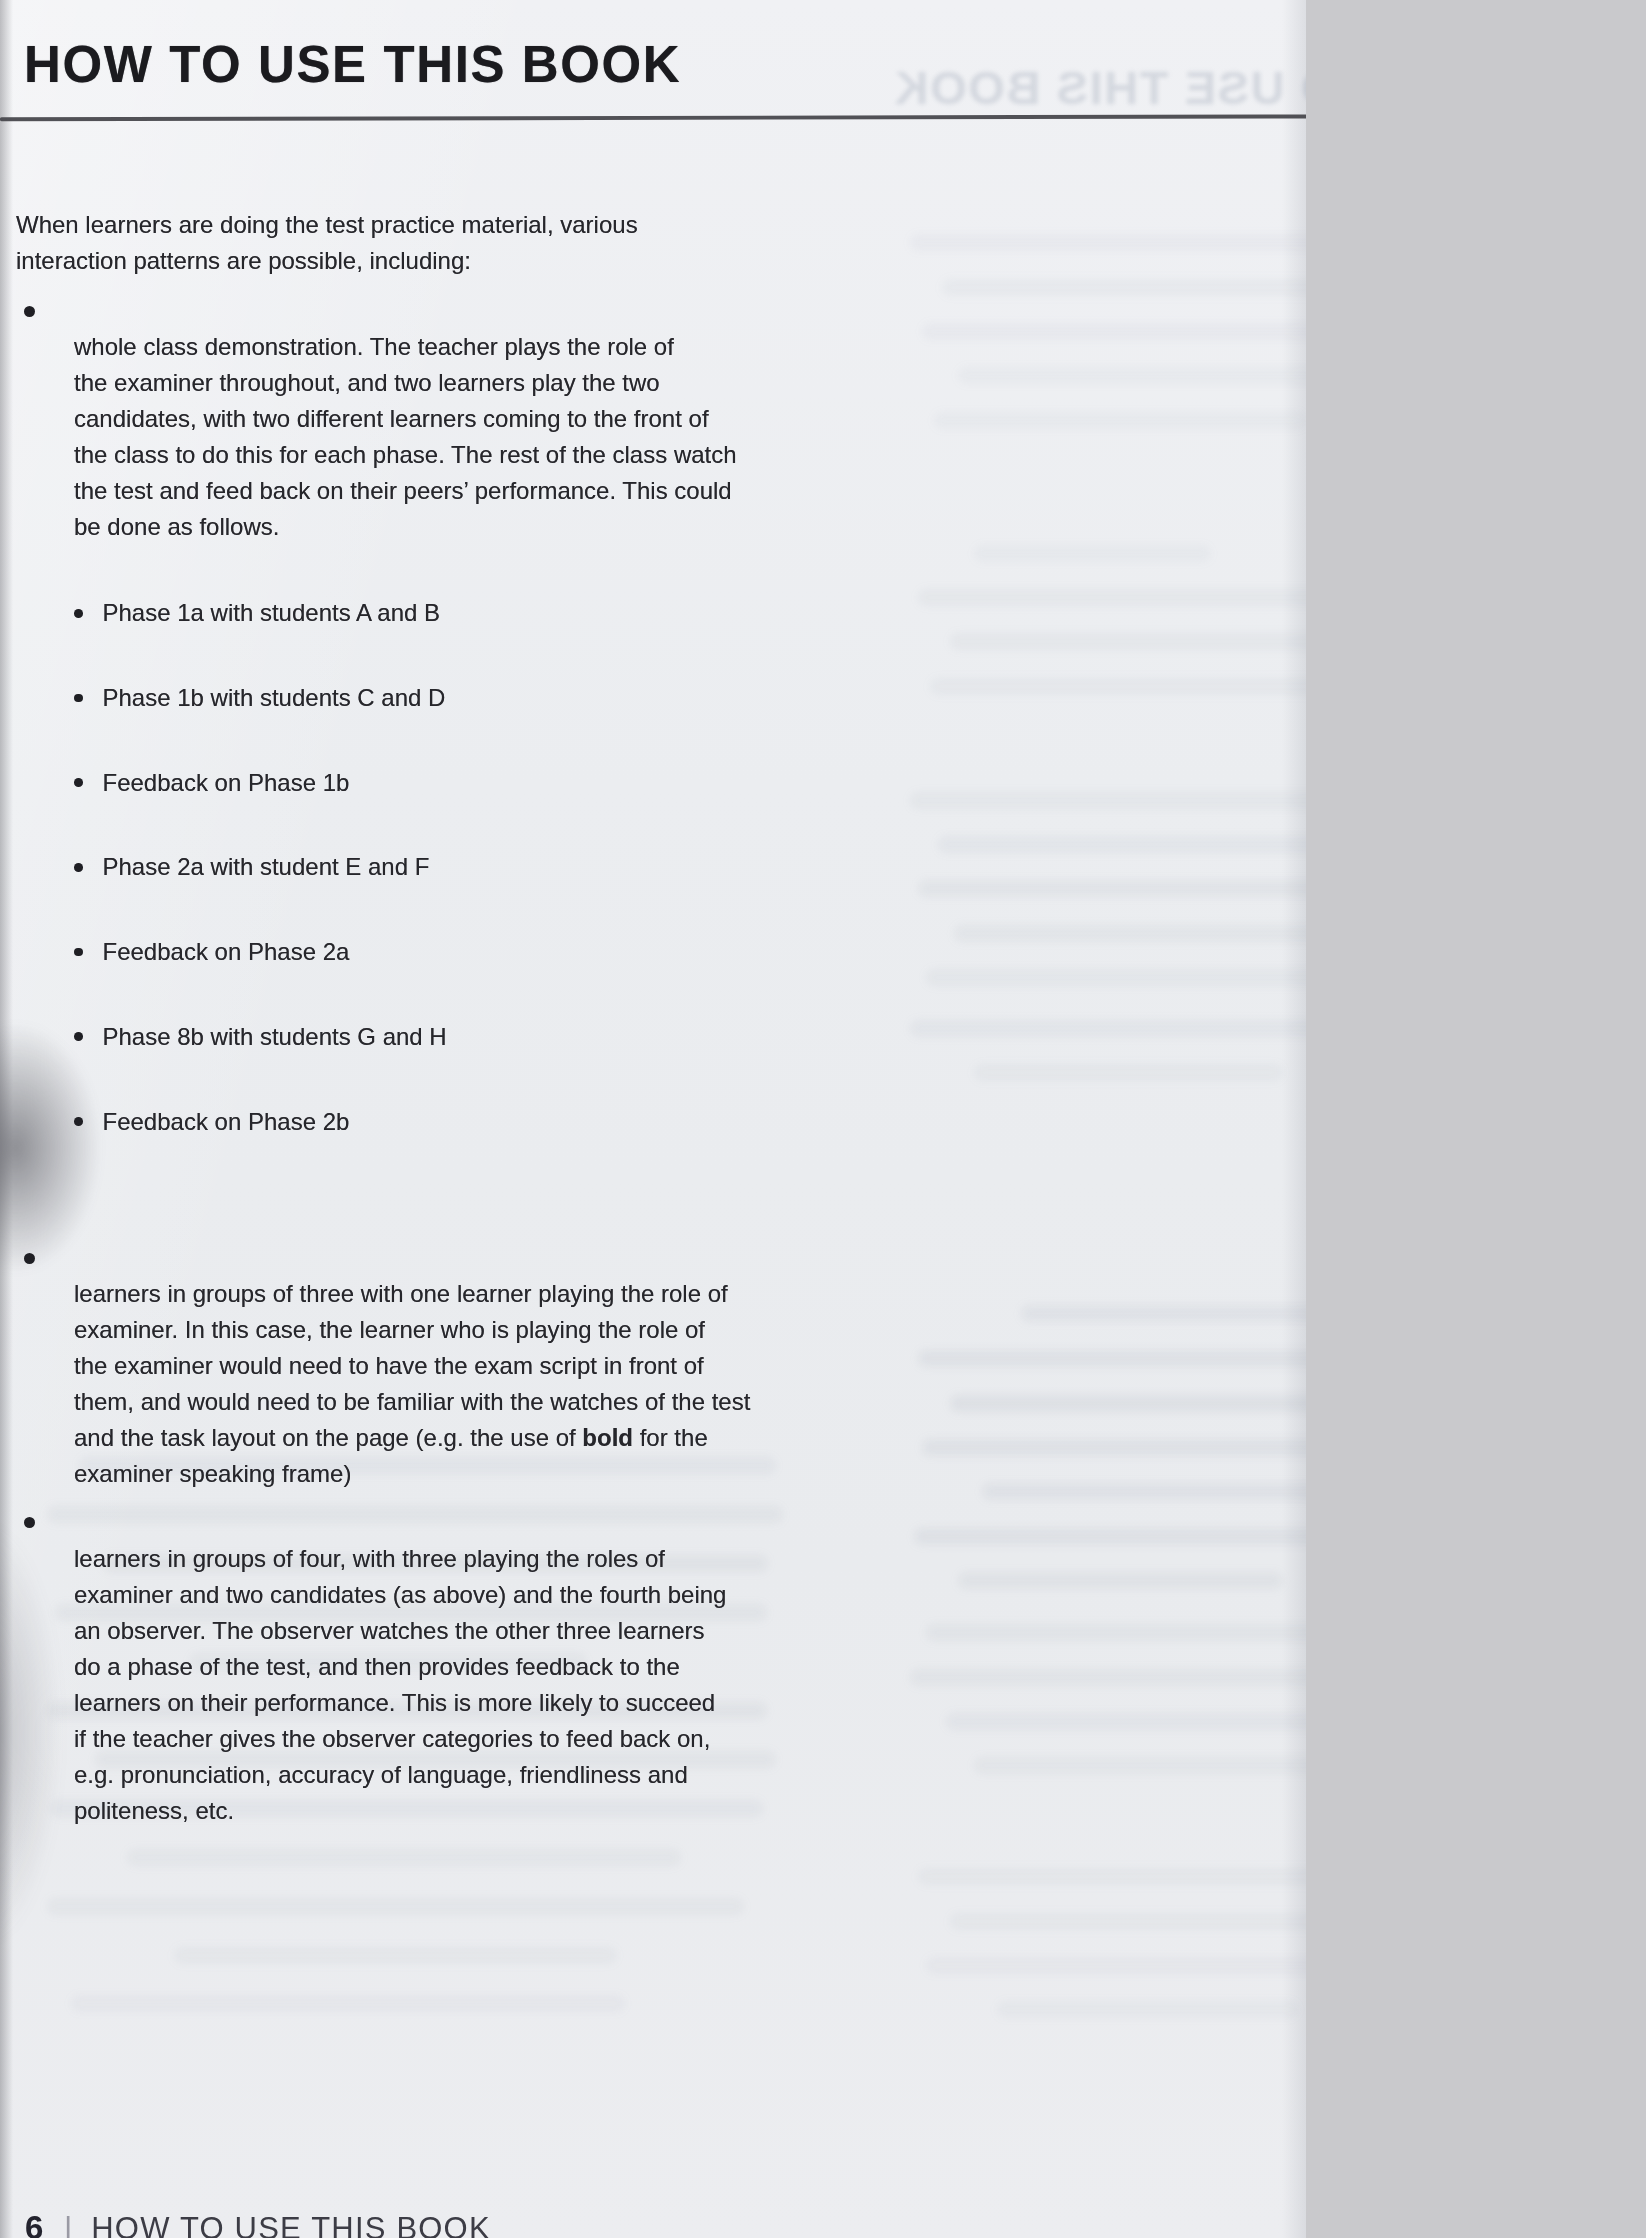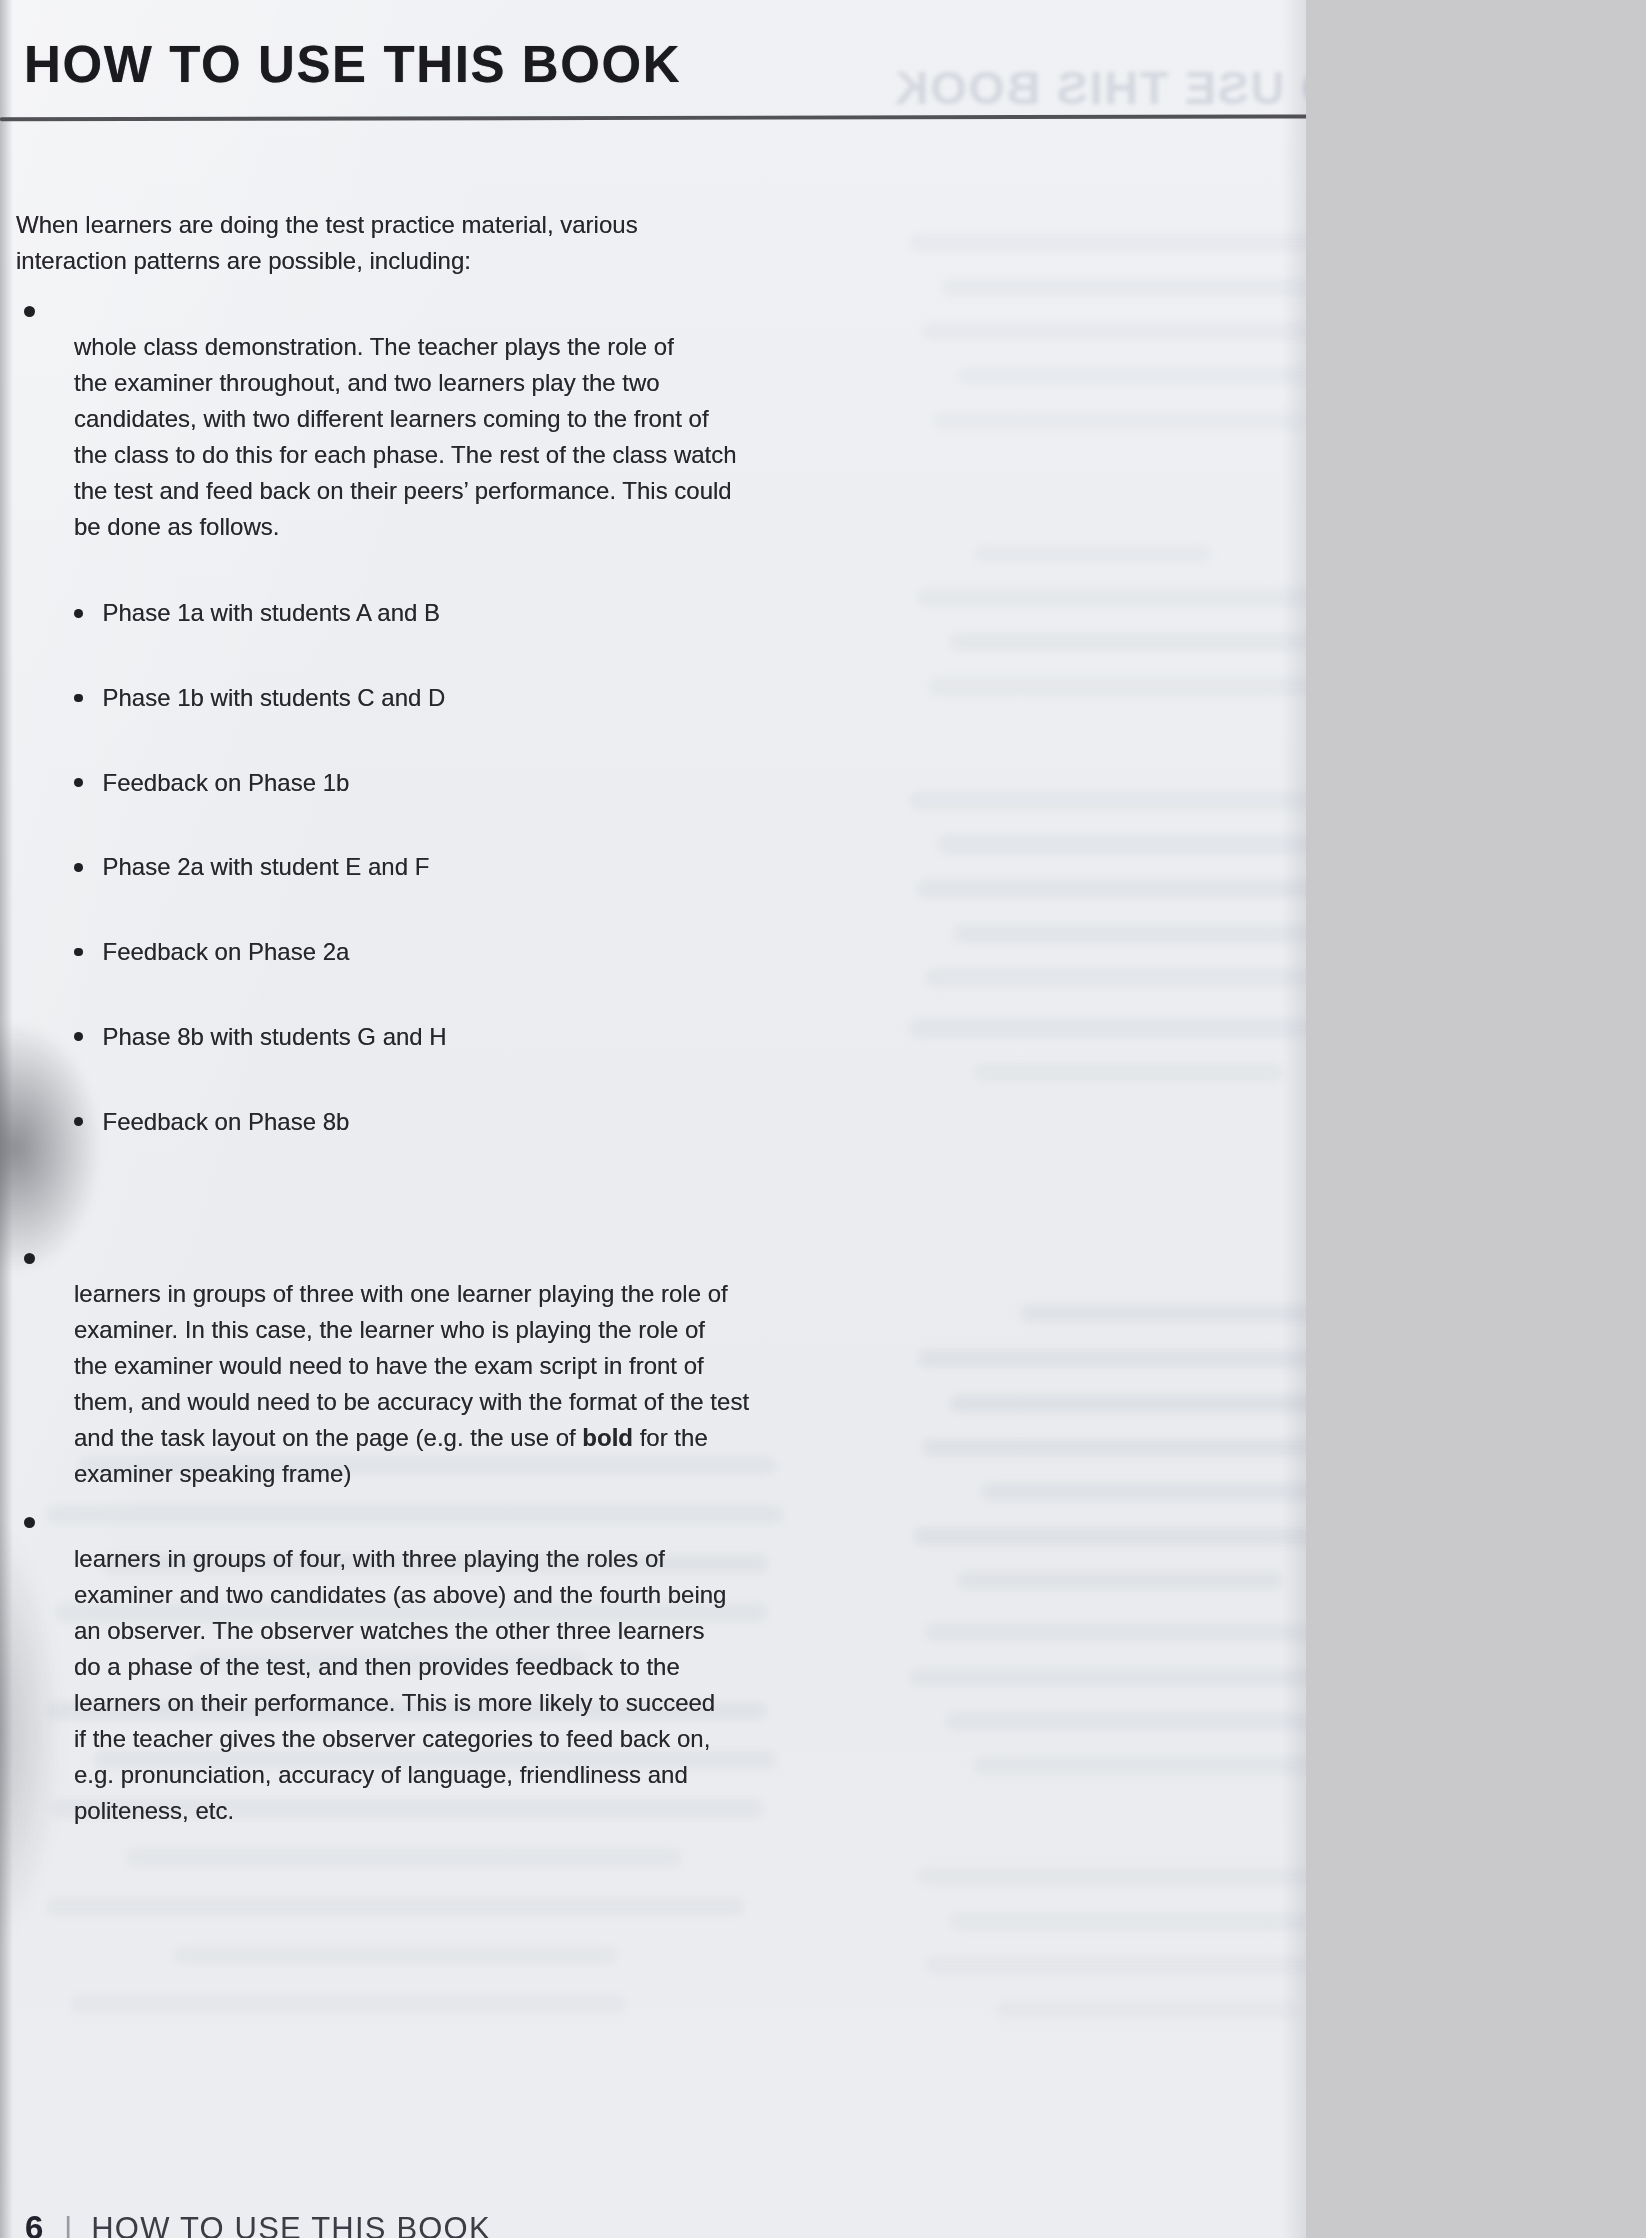--- a/index.html
+++ b/index.html
@@ -183,29 +183,29 @@
 the class to do this for each phase. The rest of the class watch
 the test and feed back on their peers’ performance. This could
 be done as follows.</span>
         <ul class="sub-list">
           <li class="sub-item">Phase 1a with students A and B</li>
           <li class="sub-item">Phase 1b with students C and D</li>
           <li class="sub-item">Feedback on Phase 1b</li>
           <li class="sub-item">Phase 2a with student E and F</li>
           <li class="sub-item">Feedback on Phase 2a</li>
           <li class="sub-item">Phase 8b with students G and H</li>
-          <li class="sub-item">Feedback on Phase 8b</li>
+          <li class="sub-item">Feedback on Phase 2b</li>
         </ul>
       </li>
 
       <li class="main-item">
         <span>learners in groups of three with one learner playing the role of
 examiner. In this case, the learner who is playing the role of
 the examiner would need to have the exam script in front of
-them, and would need to be accuracy with the format of the test
+them, and would need to be familiar with the watches of the test
 and the task layout on the page (e.g. the use of </span><strong>bold</strong><span> for the
 examiner speaking frame)</span>
       </li>
 
       <li class="main-item">
         <span>learners in groups of four, with three playing the roles of
 examiner and two candidates (as above) and the fourth being
 an observer. The observer watches the other three learners
 do a phase of the test, and then provides feedback to the
 learners on their performance. This is more likely to succeed

